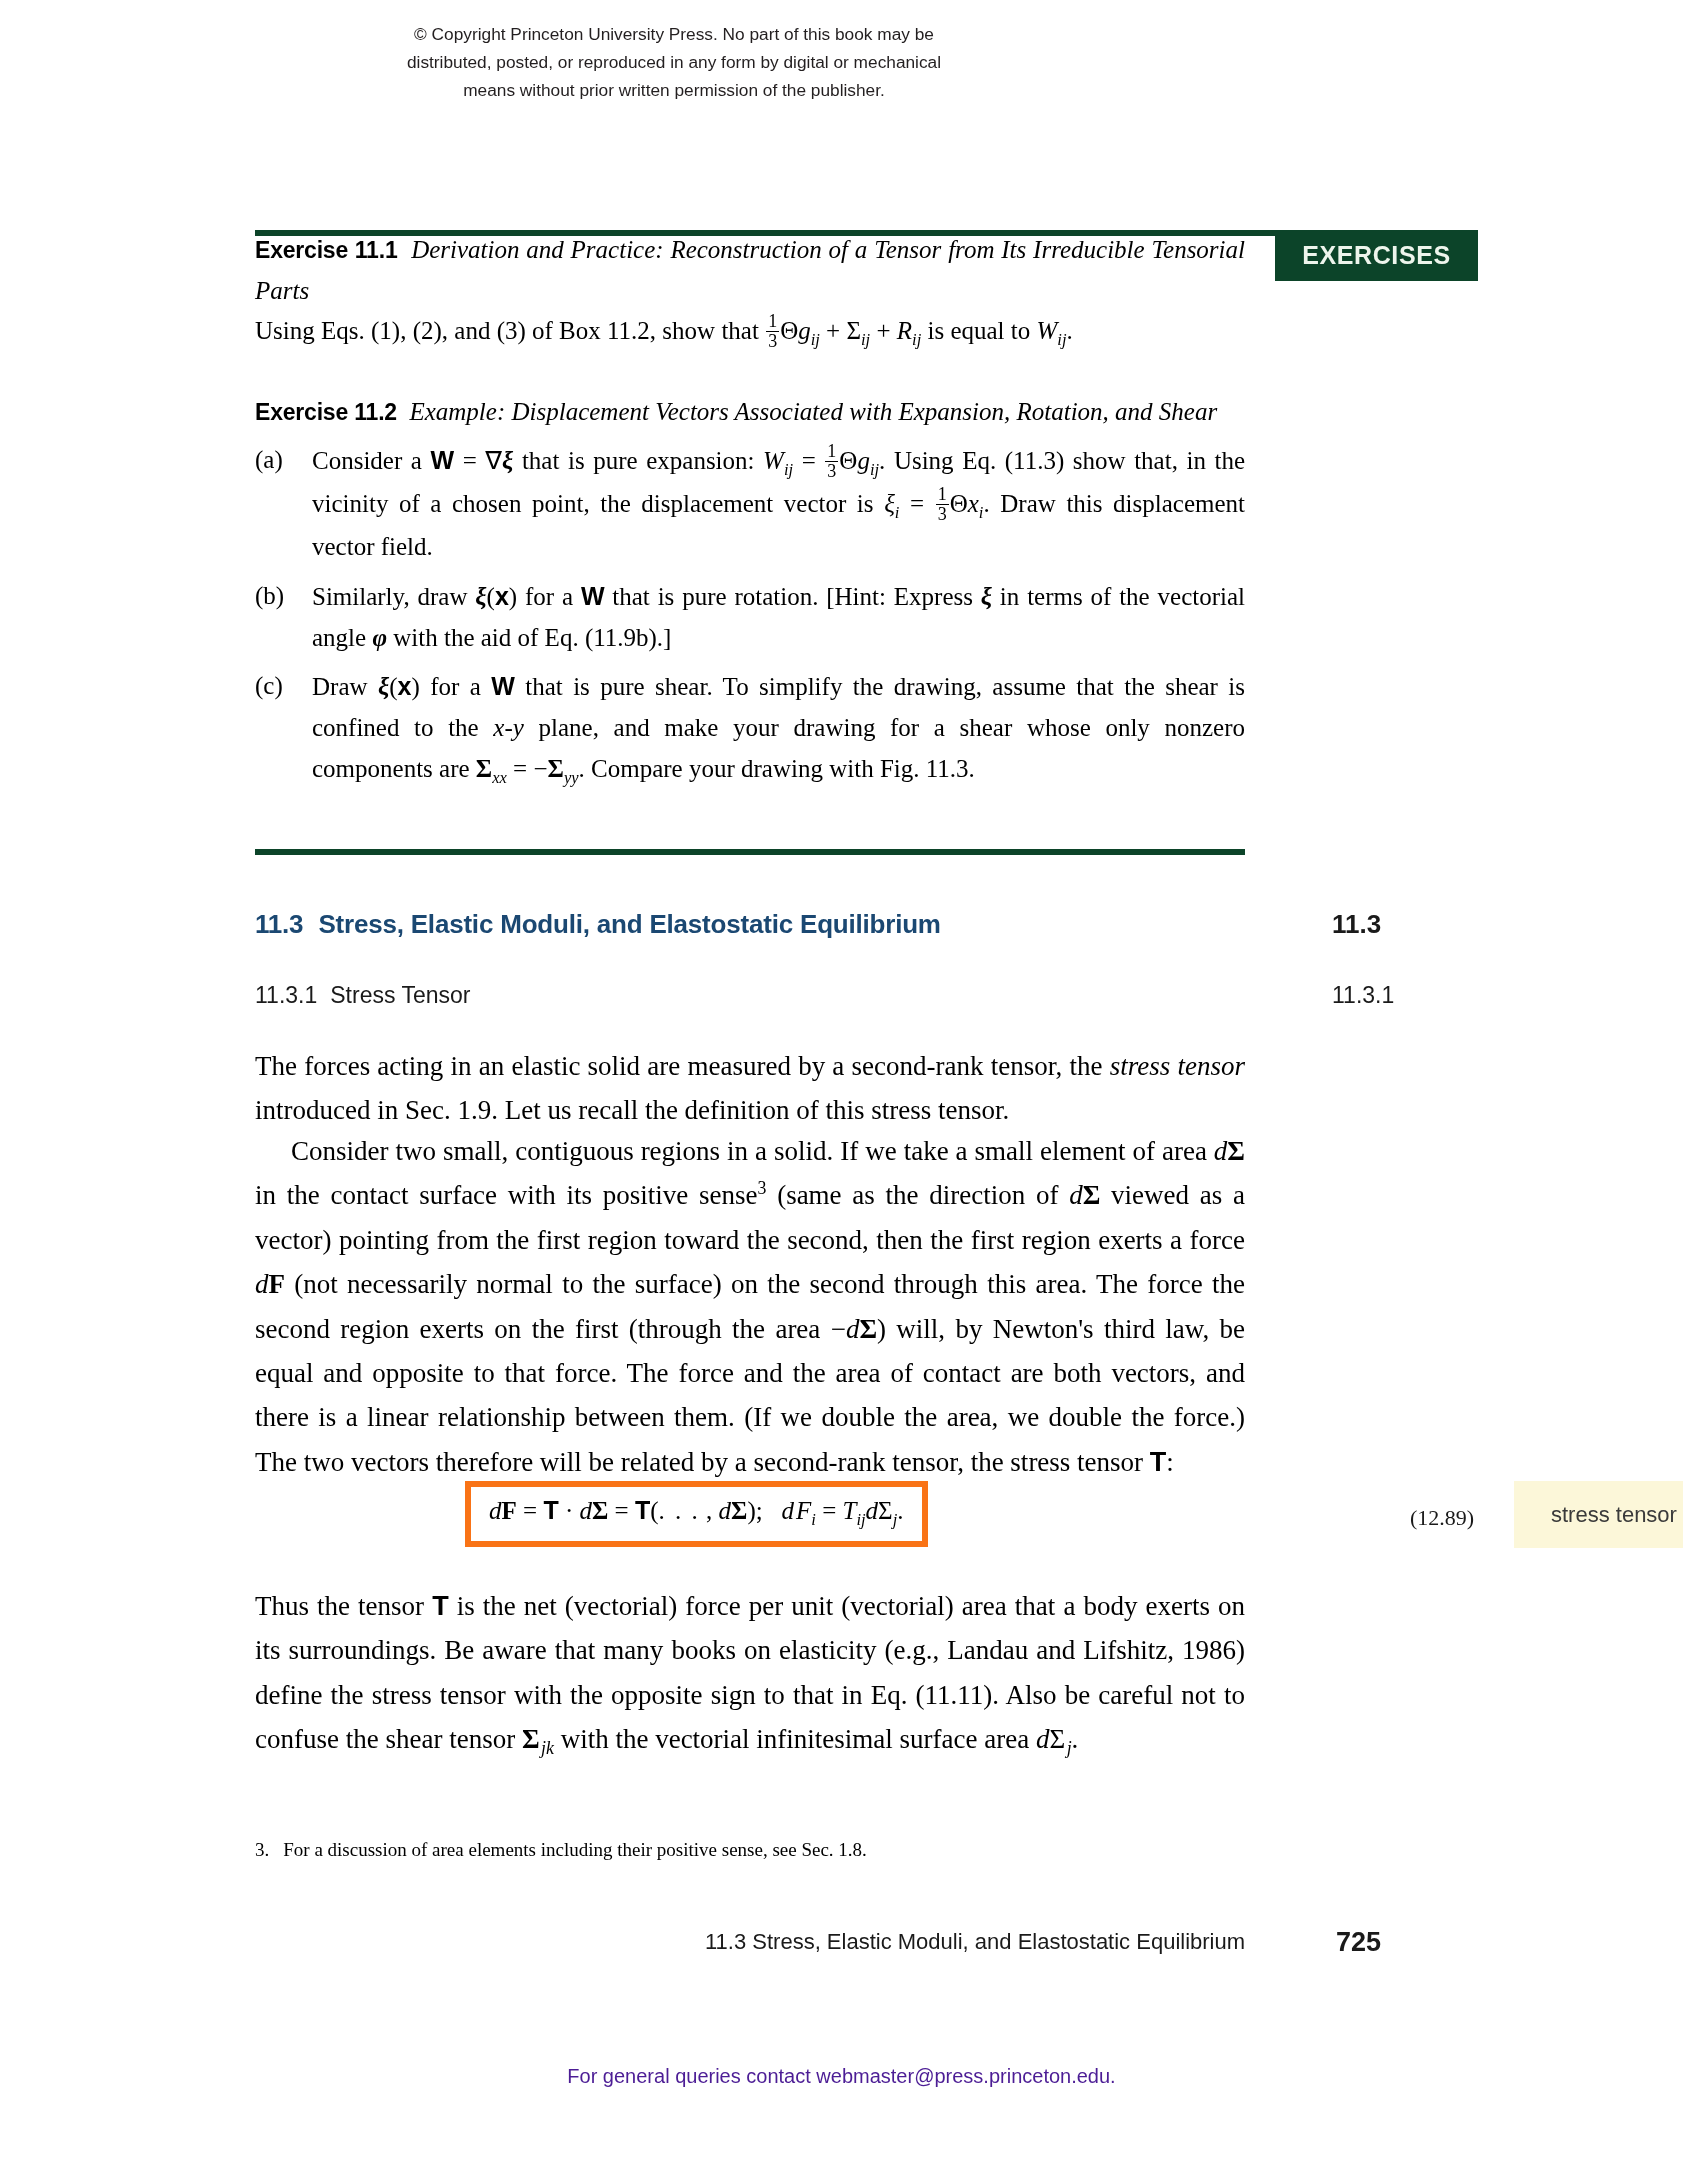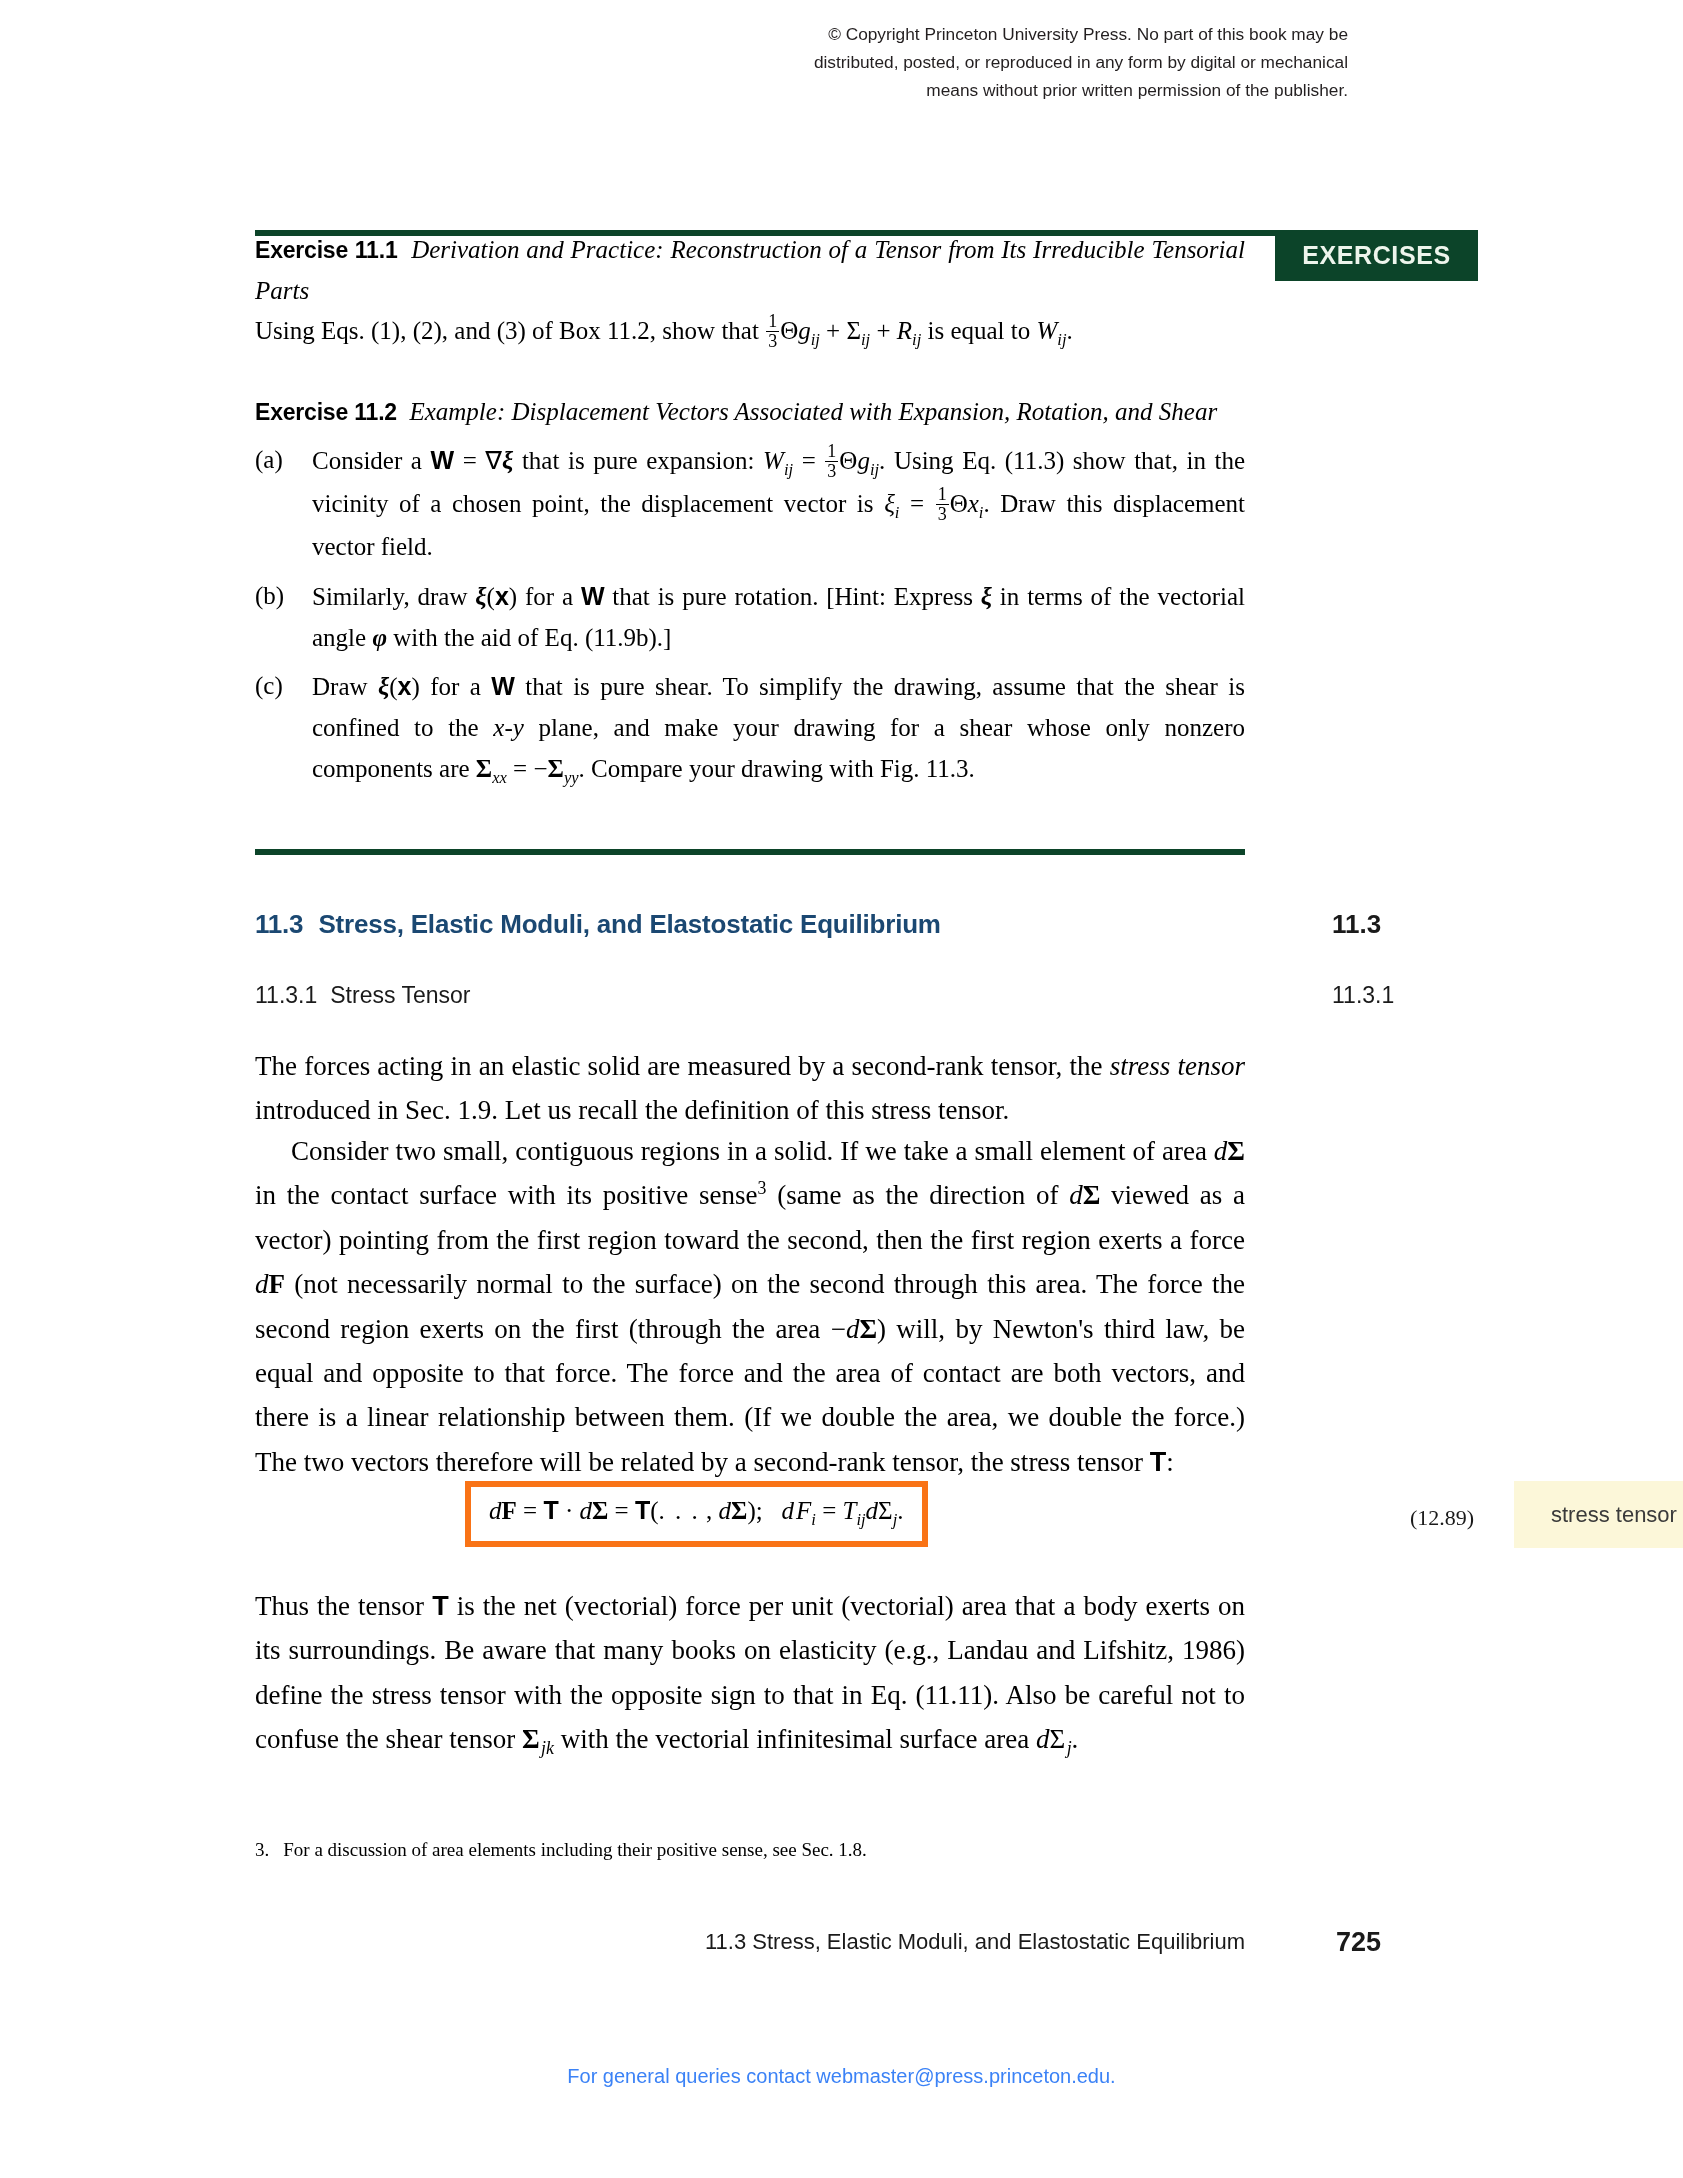--- a/index.html
+++ b/index.html
@@ -15,21 +15,21 @@
     position: relative;
     overflow: hidden;
   }
 
   
   .copyright {
     position: absolute;
     top: 20px;
     left: 0;
     width: 1348px;
-    text-align: right;
+    text-align: center;
     font-family: "Liberation Sans", sans-serif;
     font-size: 17.3px;
     line-height: 1.62;
     color: #231f20;
   }
   .copyright span { display: block; }
 
   
   .exercises-block {
     position: absolute;
@@ -243,21 +243,21 @@
 
   
   .query-line {
     position: absolute;
     left: 0;
     top: 2065px;
     width: 1683px;
     text-align: center;
     font-family: "Liberation Sans", sans-serif;
     font-size: 20px;
-    color: #3b82f6;
+    color: #4c1d95;
   }
 
   
   .mi { font-style: italic; }
   .mbf { font-weight: bold; font-family: "Liberation Sans", sans-serif; font-style: normal; }
   .mbfs { font-weight: bold; font-style: italic; }
   .frac {
     display: inline-block;
     vertical-align: -0.42em;
     text-align: center;

